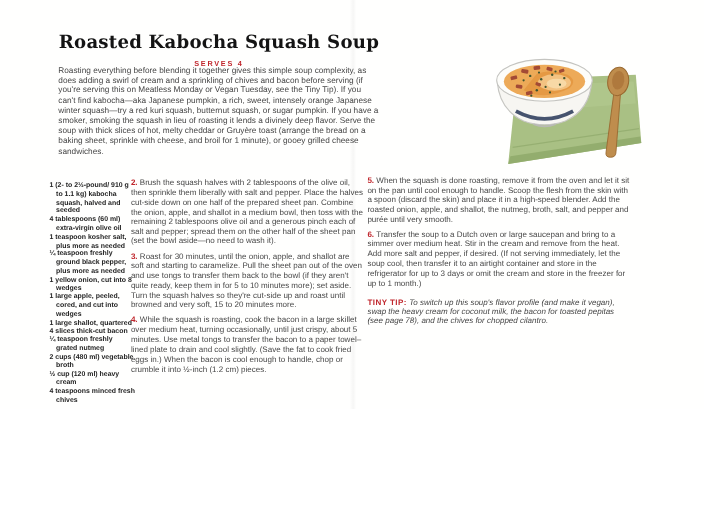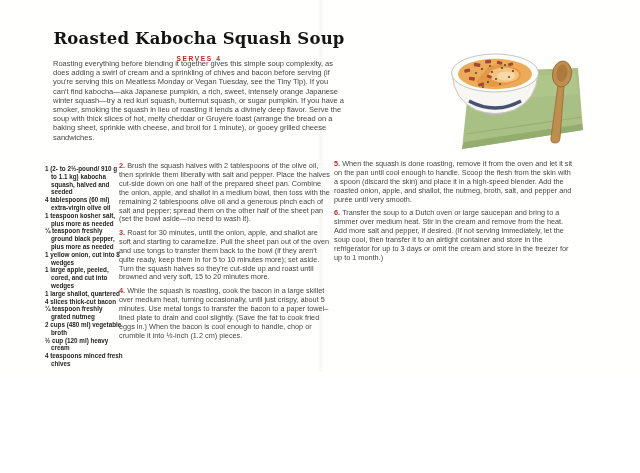--- a/index.html
+++ b/index.html
@@ -90,20 +90,21 @@
       <p class="step"><span class="step-num">2. </span>Brush the squash halves with 2 tablespoons of the olive oil, then sprinkle them liberally with salt and pepper. Place the halves cut-side down on one half of the prepared sheet pan. Combine the onion, apple, and shallot in a medium bowl, then toss with the remaining 2 tablespoons olive oil and a generous pinch each of salt and pepper; spread them on the other half of the sheet pan (set the bowl aside—no need to wash it).</p>
       <p class="step"><span class="step-num">3. </span>Roast for 30 minutes, until the onion, apple, and shallot are soft and starting to caramelize. Pull the sheet pan out of the oven and use tongs to transfer them back to the bowl (if they aren't quite ready, keep them in for 5 to 10 minutes more); set aside. Turn the squash halves so they're cut-side up and roast until browned and very soft, 15 to 20 minutes more.</p>
       <p class="step"><span class="step-num">4. </span>While the squash is roasting, cook the bacon in a large skillet over medium heat, turning occasionally, until just crispy, about 5 minutes. Use metal tongs to transfer the bacon to a paper towel–lined plate to drain and cool slightly. (Save the fat to cook fried eggs in.) When the bacon is cool enough to handle, chop or crumble it into ½-inch (1.2 cm) pieces.</p>
     </div>
 
   <div class="col-right">
     <div>
         <p class="step"><span class="step-num">5. </span>When the squash is done roasting, remove it from the oven and let it sit on the pan until cool enough to handle. Scoop the flesh from the skin with a spoon (discard the skin) and place it in a high-speed blender. Add the roasted onion, apple, and shallot, the nutmeg, broth, salt, and pepper and purée until very smooth.</p>
         <p class="step"><span class="step-num">6. </span>Transfer the soup to a Dutch oven or large saucepan and bring to a simmer over medium heat. Stir in the cream and remove from the heat. Add more salt and pepper, if desired. (If not serving immediately, let the soup cool, then transfer it to an airtight container and store in the refrigerator for up to 3 days or omit the cream and store in the freezer for up to 1 month.)</p>
       </div>
+    <p class="tip"><span class="tip-label">TINY TIP:</span><span> To switch up this soup's flavor profile (and make it vegan), swap the heavy cream for coconut milk, the bacon for toasted pepitas (see page 78), and the chives for chopped cilantro.</span></p>
   </div>
 
   <svg class="illo" width="220" height="140" viewBox="0 0 220 140">
 
     <g>
       <polygon points="78,50 186,46 191,108 70,127" fill="#a9c084"></polygon>
       <polygon points="72,120 190,102 191,108 70,127" fill="#93ad6e"></polygon>
       <polygon points="80,56 184,52 186,72 77,80" fill="#b4ca92" opacity="0.55"></polygon>
       <line x1="74" y1="112" x2="189" y2="95" stroke="#8fa96b" stroke-width="1.2" opacity="0.7"></line>
     </g>

